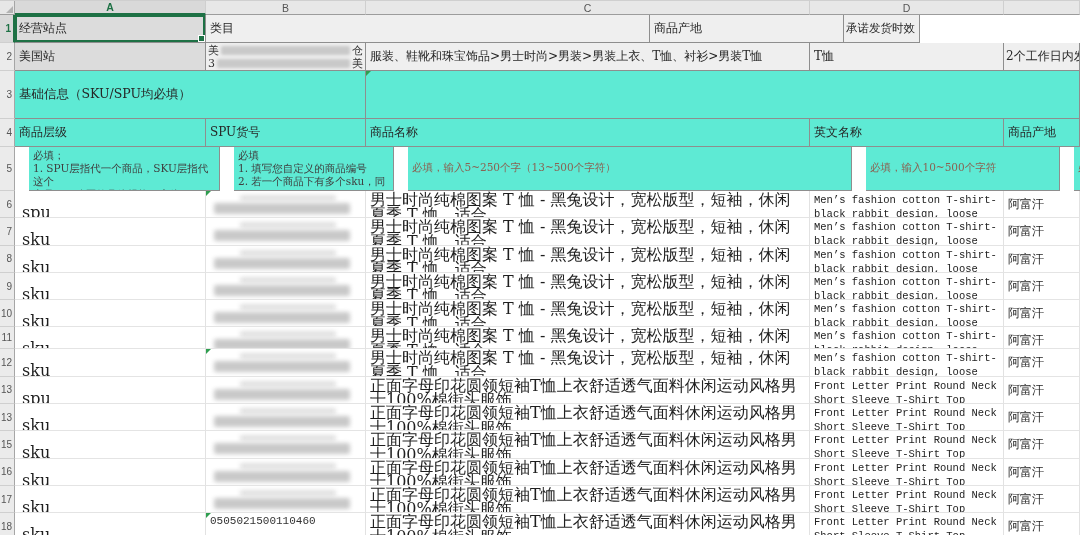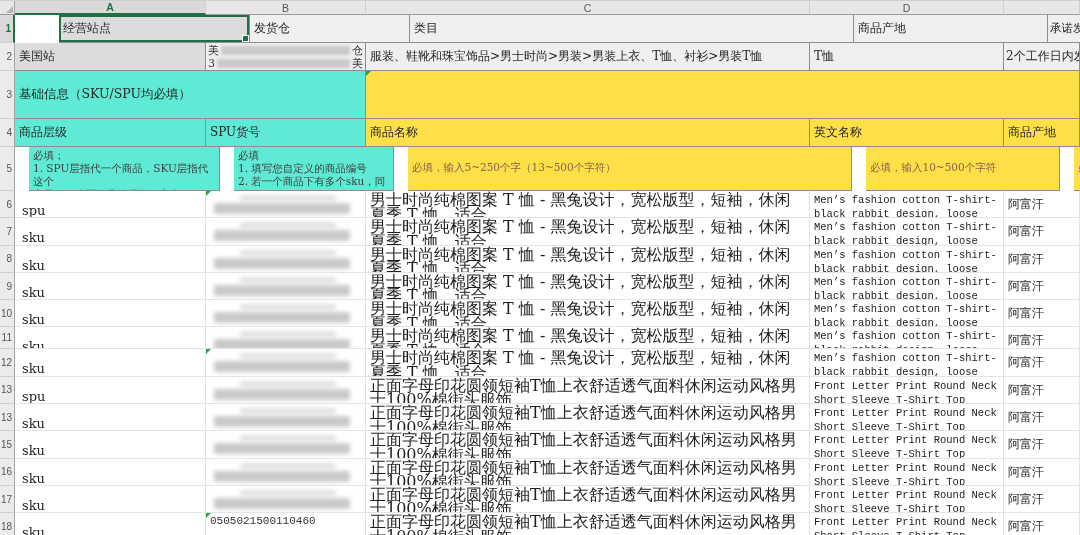--- a/index.html
+++ b/index.html
@@ -23,31 +23,31 @@
   .gut{background:#ebebeb;border-right:1px solid #a6a6a6;border-bottom:1px solid #cfcfcf;
        font-size:10px;color:#555;display:flex;align-items:center;justify-content:flex-end;
        padding-right:2px;overflow:hidden;}
   .gut.gsel{background:#d9d9d9;color:#1e7145;font-weight:bold;border-right:2px solid #1e7145;}
   
   .tc{border-right:1px solid #8e8e8e;border-bottom:1px solid #8e8e8e;padding:0 4px;
       font-size:12px;color:#262626;font-family:"DejaVu Serif","Liberation Serif",serif;
       display:flex;align-items:center;}
   .tc.block{display:block;padding:2px 4px;margin-left:14px;}
   .bg-graya{background:#dcdcdc}.bg-gray{background:#efefef}
-  .bg-green{background:#5eead4}.bg-salmon{background:#fde047}
+  .bg-green{background:#5eead4}.bg-salmon{background:#5eead4}
   .note{font-size:10.5px;line-height:13px;white-space:pre-line;color:#3f3f3f;}
   .note-warm{color:#8a6353;}
   .sectitle{font-size:12.5px;}
   
-  .active{box-shadow:inset 0 0 0 2px #1e7145;margin-left:44px;}
+  .active{box-shadow:inset 0 0 0 2px #1e7145;}
   .handle{position:absolute;right:0px;bottom:0px;width:5px;height:5px;background:#1e7145;border:1px solid #fff;}
   
   .dc{background:#fff;border-right:1px solid #e2e2e2;border-bottom:1px solid #e4e4e4;
       font-family:"DejaVu Serif","Liberation Serif",serif;color:#1f1f1f;}
-  .level{font-size:13px;padding:12px 0 0 7px;}
+  .level{font-size:16px;padding:12px 0 0 7px;}
   .titlecn{font-size:16px;line-height:14.5px;padding:2px 4px;white-space:pre-line;}
   .titleen{font-family:"Liberation Mono","DejaVu Sans Mono",monospace;font-size:10.5px;
            line-height:14px;padding:2px 4px;white-space:pre-line;color:#222;}
   .origin{font-size:12px;padding:5px 4px;white-space:nowrap;font-family:Liberation Mono, monospace;}
   .codetext{font-family:"Liberation Mono","DejaVu Sans Mono",monospace;font-size:11px;padding:2px 4px;color:#333;}
   
   .bl1{position:absolute;top:4px;left:34px;width:96px;height:6px;background:#e0e0e0;border-radius:2px;filter:blur(2px);}
   .bl2{position:absolute;top:12px;left:8px;width:136px;height:11px;background:#c9c9c9;border-radius:2px;filter:blur(2px);}
   .r2wrap{position:absolute;inset:0;padding:1px 2px;}
   .r2line{display:flex;align-items:center;height:13px;font-size:11px;color:#333;gap:2px;
@@ -72,21 +72,20 @@
     <div class="c ch w-d">D</div>
     <div class="c ch w-e"></div>
   </div>
 
   <div class="row" style="height:28px">
     <div class="c gut gsel w-gut">1</div>
     <div class="c tc bg-graya w-a active">
         <span>经营站点</span>
         <div class="handle"></div>
       </div>
-    <div class="c tc bg-gray w-b">发货仓</div>
     <div class="c tc bg-gray w-c">类目</div>
     <div class="c tc bg-gray w-d">商品产地</div>
     <div class="c tc bg-gray w-e" style="padding:0 2px;font-size:11.5px">承诺发货时效</div>
   </div>
 
   <div class="row" style="height:28px">
     <div class="c gut w-gut">2</div>
     <div class="c tc bg-graya w-a">美国站</div>
     <div class="c tc bg-gray w-b">
       <div class="r2wrap">

